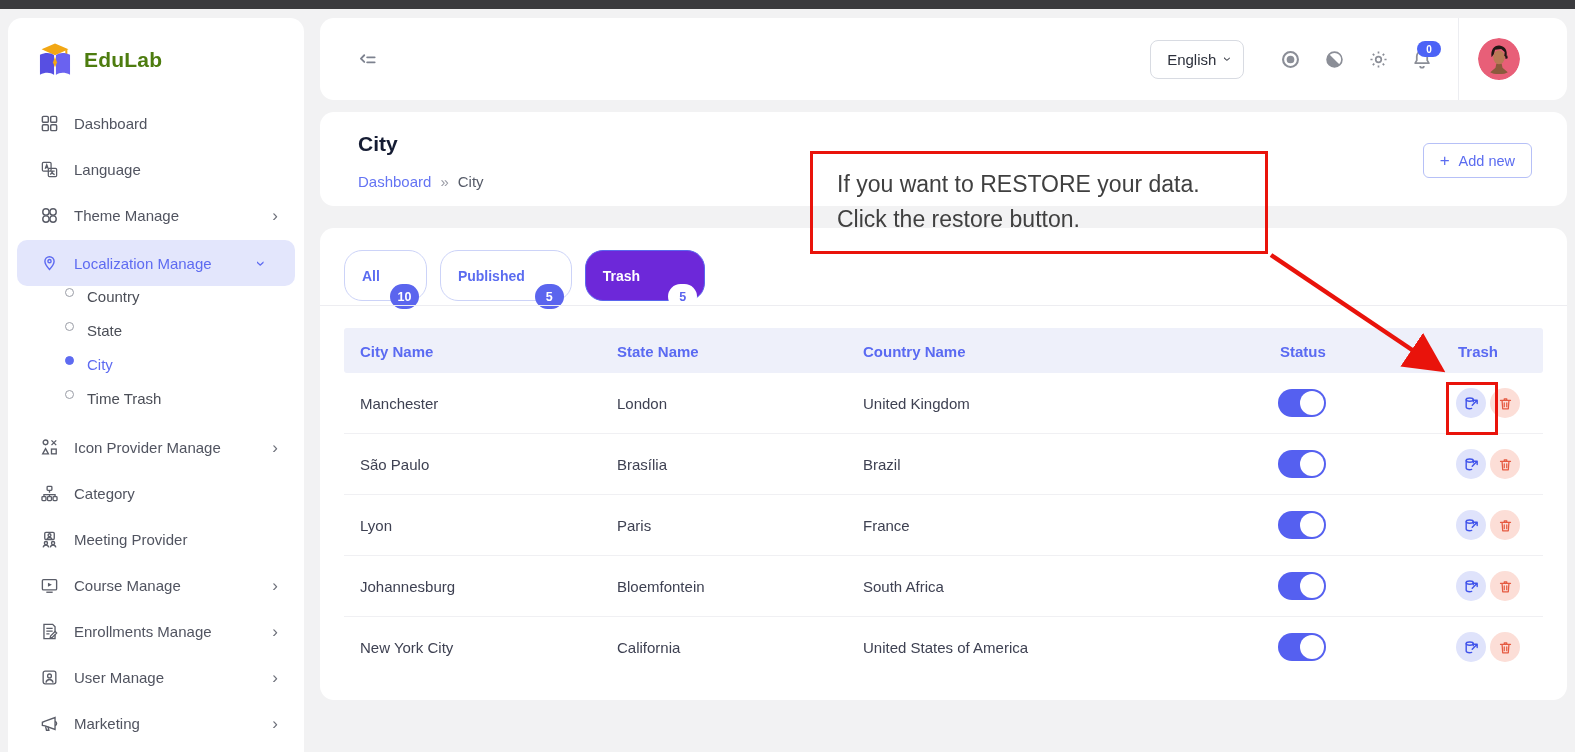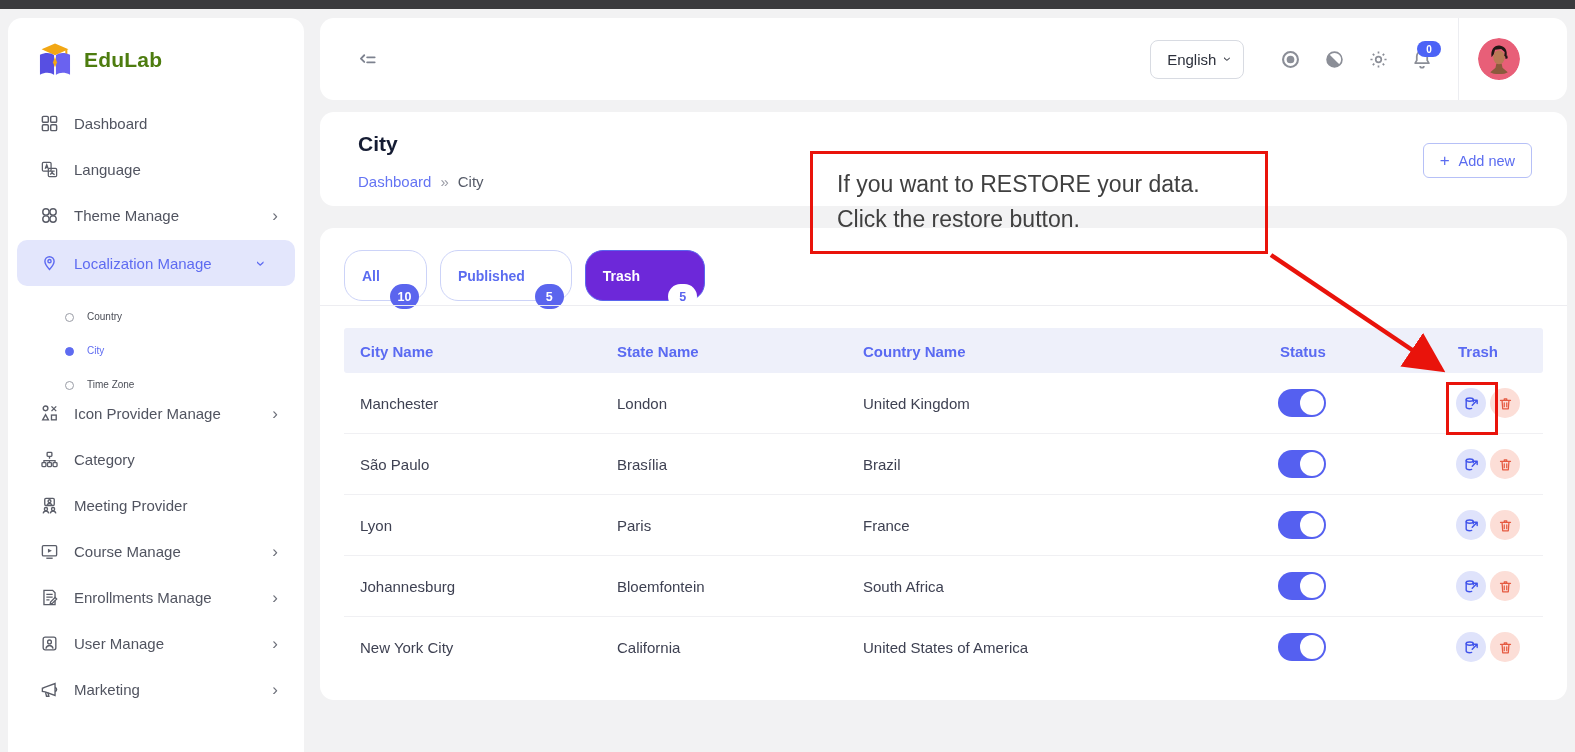--- a/index.html
+++ b/index.html
@@ -17,21 +17,21 @@
   .brand-name{font-size:21px;font-weight:700;color:#4d7c0f;letter-spacing:.2px;}
   .nav{margin-top:22px;}
   .nav-item{height:46px;display:flex;align-items:center;padding:0 26px 0 30px;color:#515460;font-size:15px;cursor:pointer;}
   .nav-item .nav-ic{width:22px;height:22px;display:flex;align-items:center;justify-content:center;color:#5a5d68;flex:none;}
   .nav-item .nav-lb{margin-left:14px;flex:1;white-space:nowrap;}
   .chev{color:#6e717b;font-size:17px;line-height:1;}
   .chev.down{display:inline-block;transform:rotate(90deg);}
   .nav-item.active{background:#e3e6fc;margin:2px 9px;height:46px;border-radius:10px;padding:0 30px 0 21px;color:#5e6bf1;}
   .nav-item.active .nav-ic{color:#5e6bf1;}
   .nav-item.active .chev{color:#5e6bf1;}
-  .sub-item{height:34px;display:flex;align-items:flex-end;padding-left:57px;font-size:10px;color:#4b4e57;cursor:pointer;}
+  .sub-item{height:34px;display:flex;align-items:flex-start;padding-left:57px;font-size:15px;color:#4b4e57;cursor:pointer;}
   .sub-item .dot{width:7px;height:7px;border-radius:50%;border:1.5px solid #9a9da6;margin-right:13px;flex:none;}
   .sub-item.active{color:#5e6bf1;}
   .sub-item.active .dot{background:#5e6bf1;border-color:#5e6bf1;}
 
   
   .hcard{position:absolute;left:320px;top:18px;width:1247px;height:82px;background:#fff;border-radius:14px;}
   .pcard{position:absolute;left:320px;top:112px;width:1247px;height:94px;background:#fff;border-radius:14px;}
   .tcard{position:absolute;left:320px;top:228px;width:1247px;height:472px;background:#fff;border-radius:14px;}
 
   
@@ -158,27 +158,31 @@
         </svg>
       </span>
       <span class="nav-lb">Localization Manage</span>
       <span class="chev down">›</span>
     </div>
 
     <div class="sub-item">
       <span class="dot"></span>
       <span>Country</span>
     </div>
+    <div class="sub-item">
+      <span class="dot"></span>
+      <span>State</span>
+    </div>
     <div class="sub-item active">
       <span class="dot"></span>
       <span>City</span>
     </div>
     <div class="sub-item">
       <span class="dot"></span>
-      <span>Time Zone</span>
+      <span>Time Trash</span>
     </div>
 
     <div class="nav-item">
       <span class="nav-ic">
         <svg width="19" height="19" viewBox="0 0 24 24" fill="none" stroke="currentColor" stroke-width="1.7">
           <circle cx="7" cy="5.5" r="3"></circle>
           <path d="M14.5 3l6 6M20.5 3l-6 6"></path>
           <path d="M7 13.5l3.6 6.5H3.4z"></path>
           <rect x="14.5" y="14" width="6" height="6"></rect>
         </svg>

